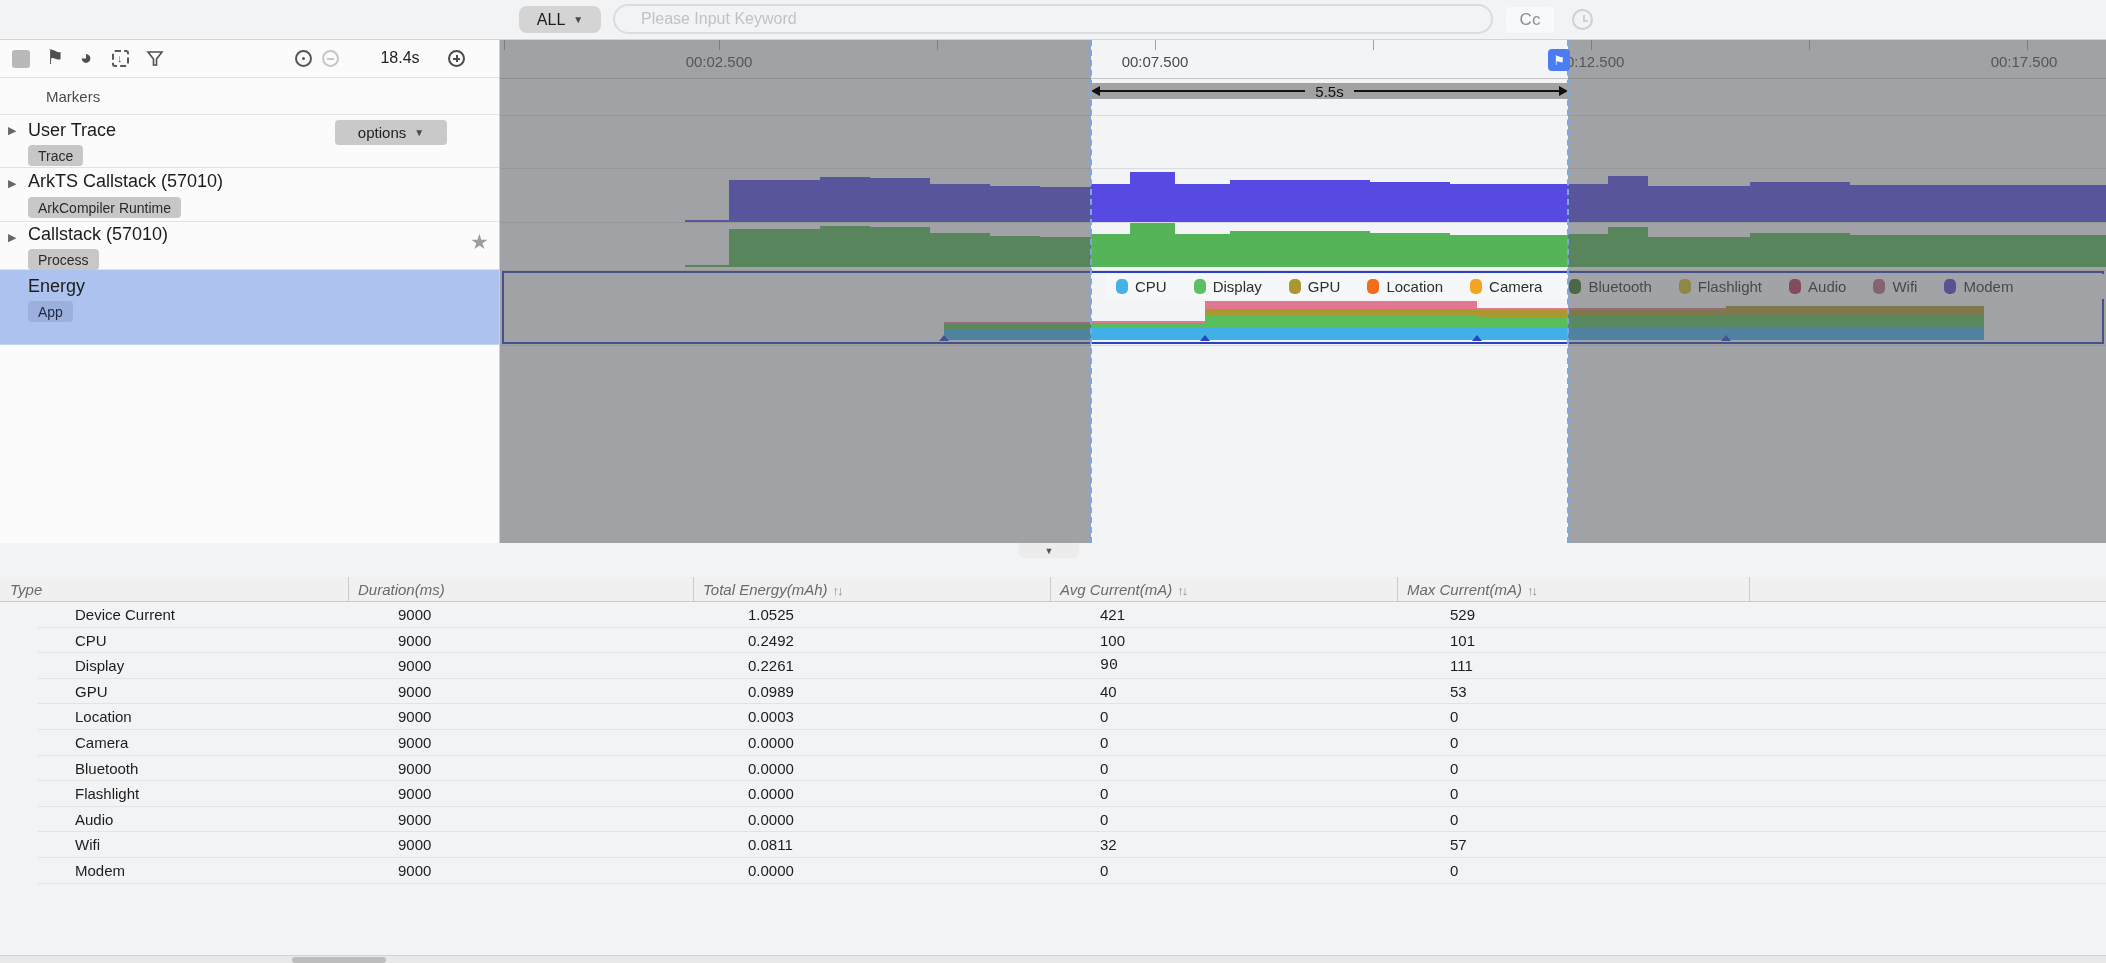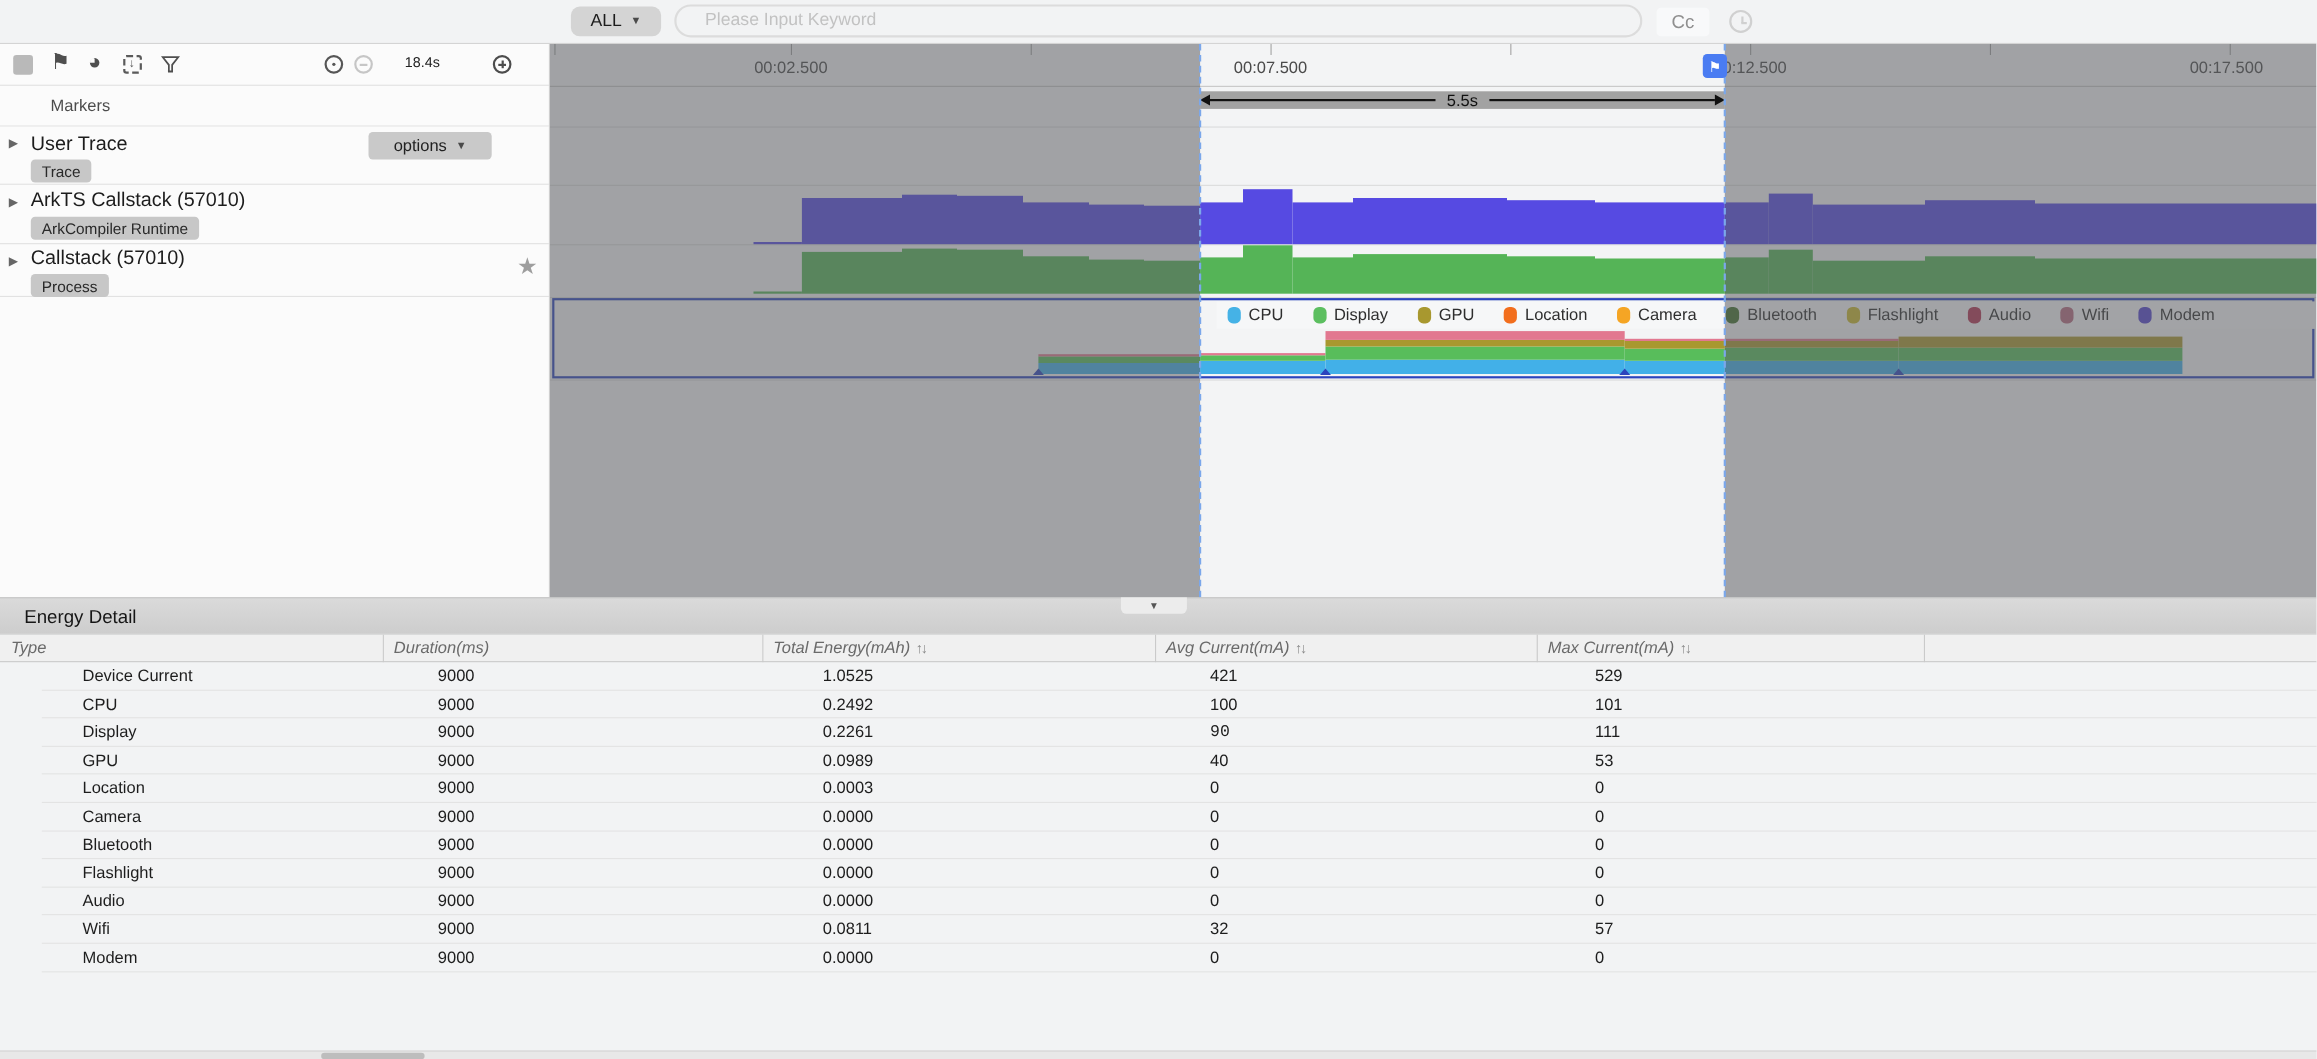--- a/index.html
+++ b/index.html
@@ -29,21 +29,21 @@
   .capture { left:112px; top:10px; width:17px; height:17px; border:2px dashed #5a5a5a; border-radius:3px; }
   .capture::after { content:"↓"; position:absolute; left:3px; top:0px; font-size:11px; color:#5a5a5a; }
   .ring { width:17px; height:17px; border-radius:50%; }
   #reset-btn { left:295px; top:10px; border:2px solid #565656; }
   #reset-btn::after { content:""; position:absolute; left:5px; top:5px; width:3px; height:3px; border-radius:50%; background:#565656; }
   #zoomout-btn { left:322px; top:10px; border:2px solid #c6c6c6; }
   #zoomout-btn::after { content:""; position:absolute; left:3px; top:5.5px; width:7px; height:2px; background:#c6c6c6; }
   #zoomin-btn { left:448px; top:10px; border:2px solid #4c4c4c; }
   #zoomin-btn::before { content:""; position:absolute; left:5.5px; top:3px; width:2px; height:7px; background:#4c4c4c; }
   #zoomin-btn::after  { content:""; position:absolute; left:3px; top:5.5px; width:7px; height:2px; background:#4c4c4c; }
-  #time-label { left:368px; top:9px; width:64px; text-align:left; font-size:13px; color:#222; }
+  #time-label { left:368px; top:9px; width:64px; text-align:center; font-size:16px; color:#222; }
   #markers-row { left:0; top:38px; width:100%; height:37px; border-bottom:1px solid #e4e4e4; }
   #markers-row span { position:absolute; left:46px; top:10px; font-size:15px; color:#4c4c4c; }
   .side-row { left:0; width:100%; border-bottom:1px solid #e2e2e2; }
   .tri { position:absolute; left:8px; top:9px; font-size:11px; color:#666; cursor:pointer; }
   .row-title { position:absolute; left:28px; font-size:18px; color:#1c1c1c; white-space:nowrap; }
   .tag { position:absolute; left:28px; height:21px; padding:0 10px; background:#c7c7c7; border-radius:4px;
     font-size:14px; color:#2a2a2a; display:flex; align-items:center; }
   #row-user-trace { top:75px; height:53px; }
   #row-arkts { top:128px; height:54px; }
   #row-callstack { top:182px; height:48px; }
@@ -149,20 +149,24 @@
     <span class="tag" style="top:29px;">ArkCompiler Runtime</span>
   </div>
 
   <div id="row-callstack" class="side-row abs">
     <span class="tri">▶</span>
     <span class="row-title" style="top:2px;">Callstack (57010)</span>
     <span class="tag" style="top:27px;">Process</span>
     <span class="star">★</span>
   </div>
 
+  <div id="row-energy" class="side-row abs">
+    <span class="row-title" style="top:6px;">Energy</span>
+    <span class="tag" style="top:31px;">App</span>
+  </div>
 </div>
 
 <div id="chart" class="abs">
   <div class="hsep" style="top:75px"></div>
   <div class="hsep" style="top:128px"></div>
   <div class="hsep" style="top:182px"></div>
   <div class="hsep" style="top:230px"></div>
   <div class="hsep" style="top:305px"></div>
 
   <div id="ruler">
@@ -303,23 +307,20 @@
 
   <div class="dim" id="dim-left" style="left: 0px; width: 591px;"></div>
   <div class="dim" id="dim-right" style="left: 1068px; width: 538px;"></div>
   <div class="selline" id="sel-start" style="left: 590px;"></div>
   <div class="selline" id="sel-end" style="left: 1067px;"></div>
   <div id="sel-flag">⚑</div>
 </div>
 
 <div id="detail" class="abs">
   <div id="collapse-tab">▼</div>
-  <div id="detail-header">
-    <span id="detail-title">Energy Detail</span>
-  </div>
   <div id="thead">
       <div class="vsep" style="left: 348px;"></div>
       <div class="vsep" style="left: 693px;"></div>
       <div class="vsep" style="left: 1050px;"></div>
       <div class="vsep" style="left: 1397px;"></div>
       <div class="vsep" style="left: 1749px;"></div>
       <div class="hcol" style="left: 10px;">Type</div>
       <div class="hcol" style="left: 358px;">Duration(ms)</div>
       <div class="hcol" style="left: 703px;">Total Energy(mAh)<span class="sort">↑↓</span></div>
       <div class="hcol" style="left: 1060px;">Avg Current(mA)<span class="sort">↑↓</span></div>

